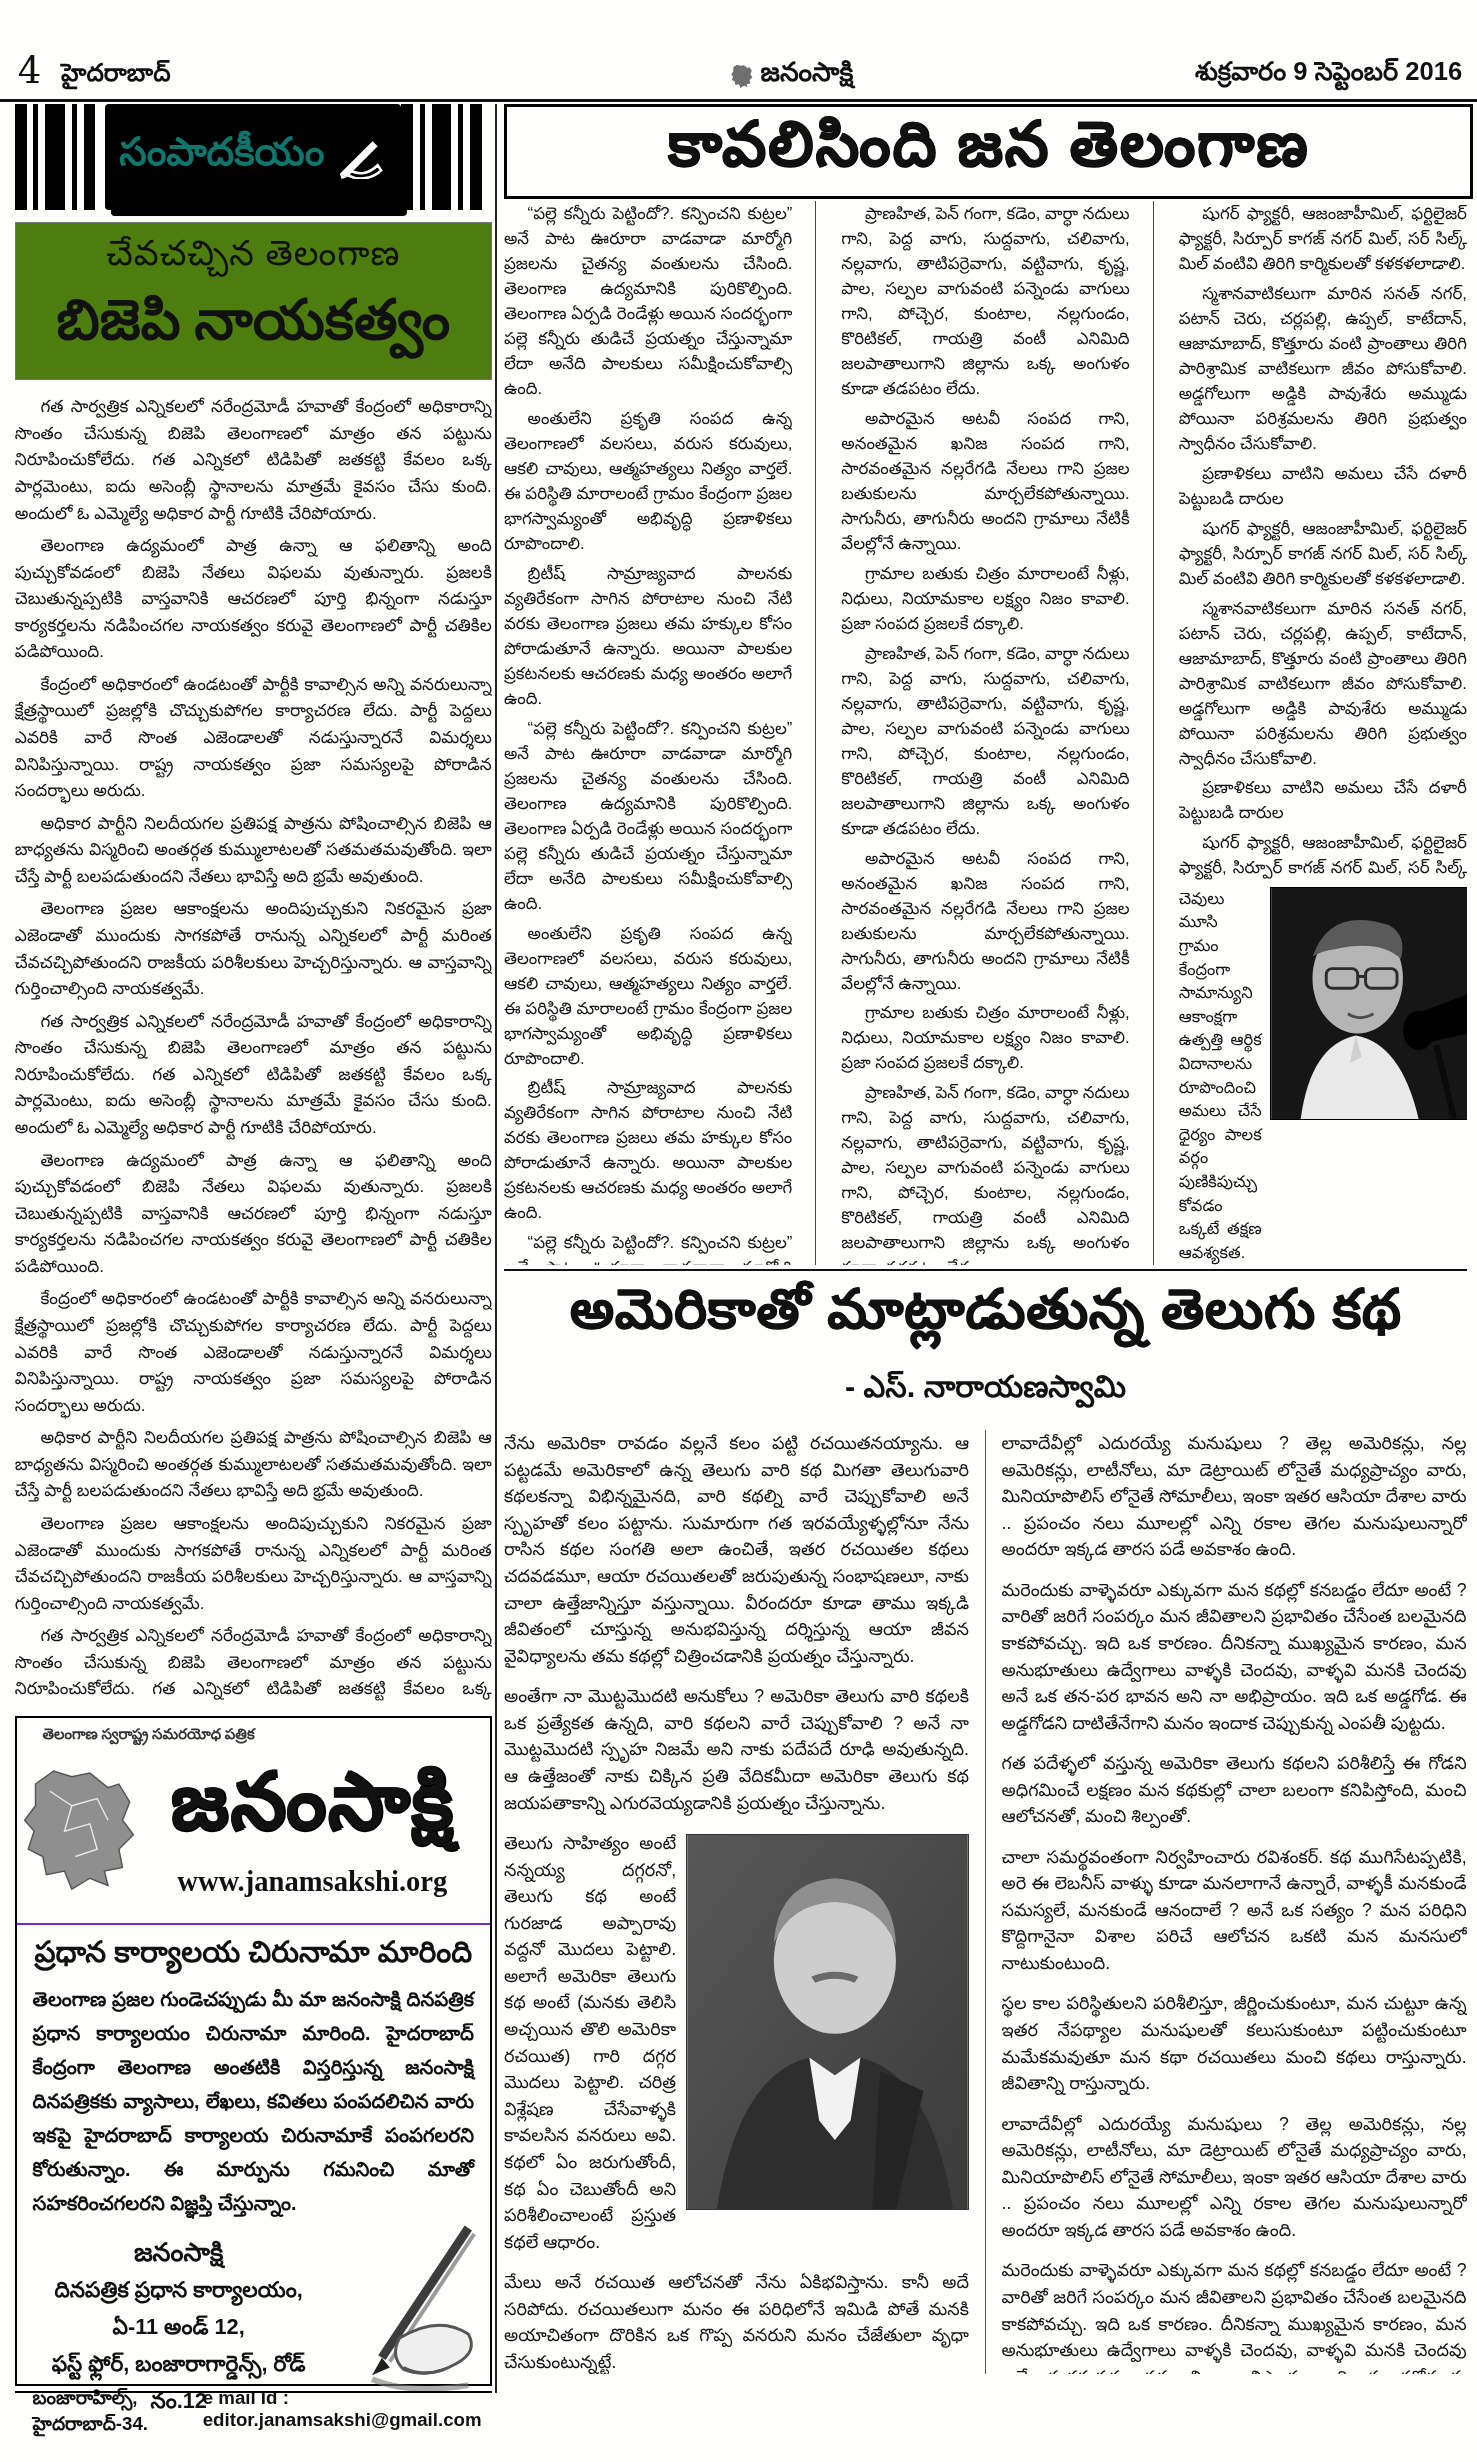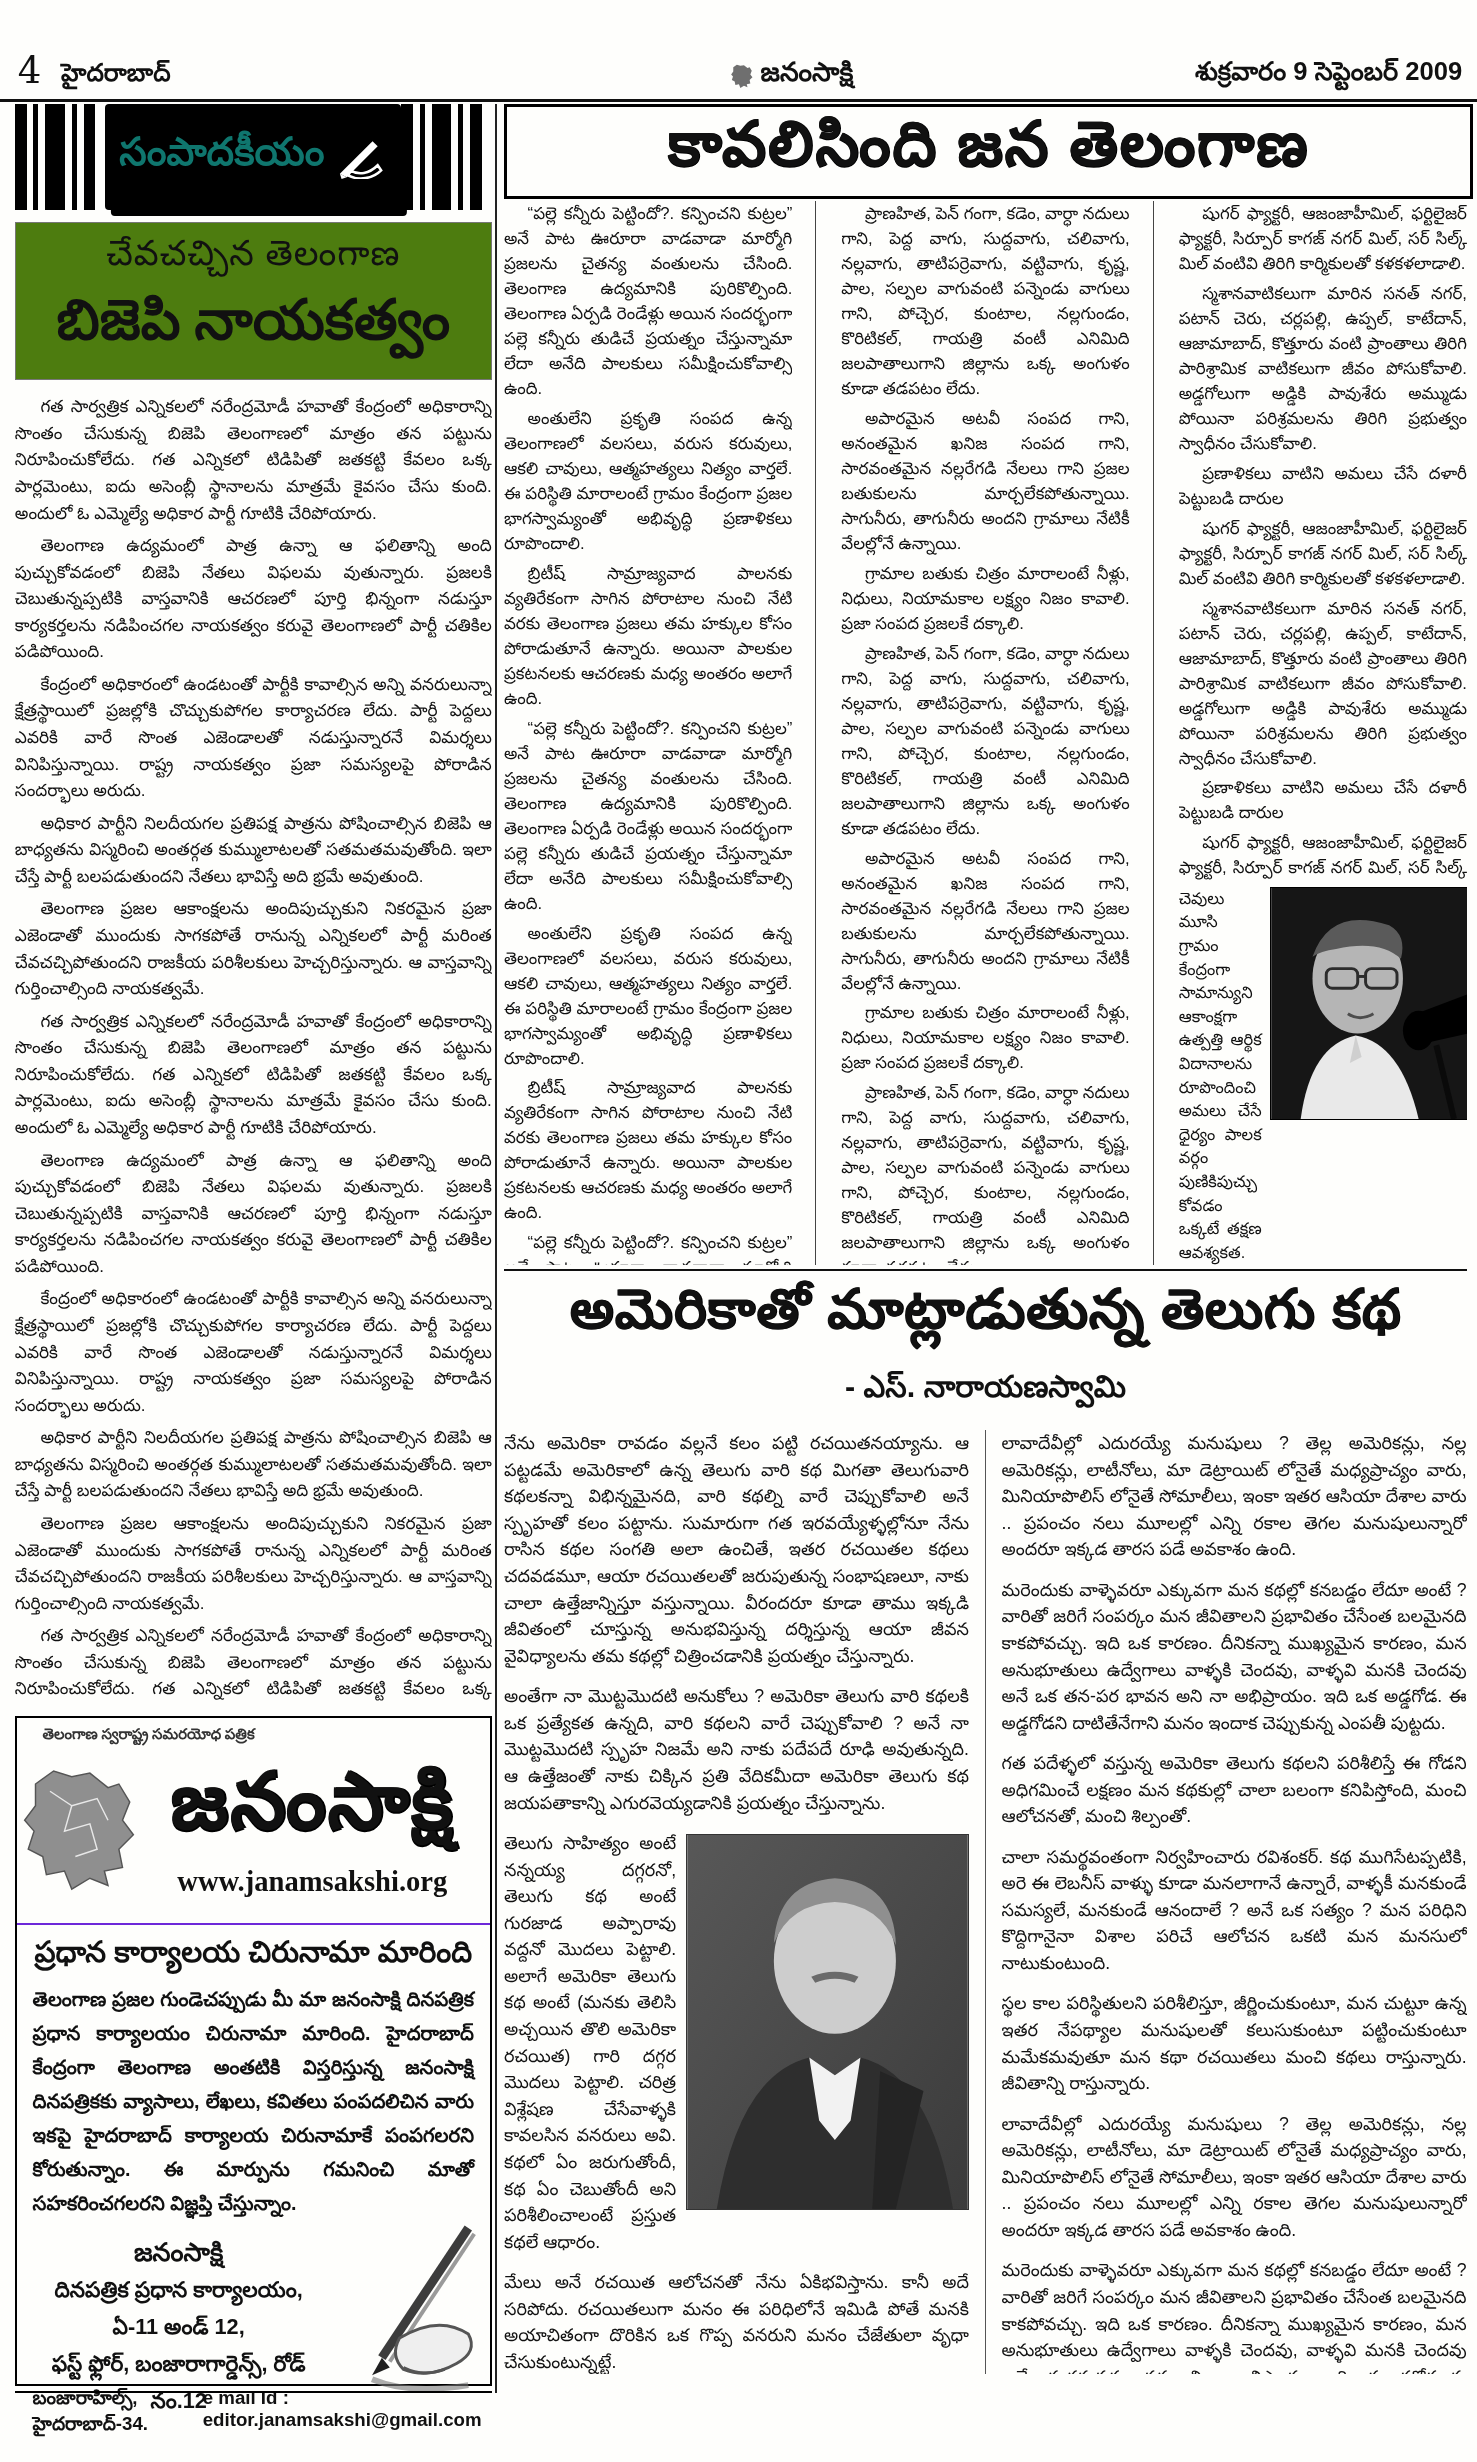--- a/index.html
+++ b/index.html
@@ -72,21 +72,21 @@
 
   <div id="hdr">
     <span class="pgnum">4</span>
     <span class="city">హైదరాబాద్</span>
     <span class="mast">
       <svg width="25.6" height="25.6" viewBox="0 0 160 180">
         <path d="M20,30 L45,12 L70,20 L95,15 L120,35 L135,30 L150,55 L140,80 L155,100 L135,120 L140,145 L115,150 L120,170 L95,160 L70,175 L60,150 L35,155 L30,130 L10,120 L18,95 L5,80 L20,60 Z" fill="#6f6f6f"></path>
       </svg>
       <span>జనంసాక్షి</span>
     </span>
-    <span class="dateline">శుక్రవారం 9 సెప్టెంబర్ 2009</span>
+    <span class="dateline">శుక్రవారం 9 సెప్టెంబర్ 2016</span>
   </div>
   <div class="hline" style="left:0;top:99px;width:1478px;height:3px;"></div>
   <div class="vline" style="left:495px;top:104px;height:2289px;"></div>
 
   <div id="edcol">
     <div class="edmast">
       <span class="bars">
           <i style="width:11.8px"></i>
           <i style="width:4.9px"></i>
           <i style="width:19.7px"></i>

